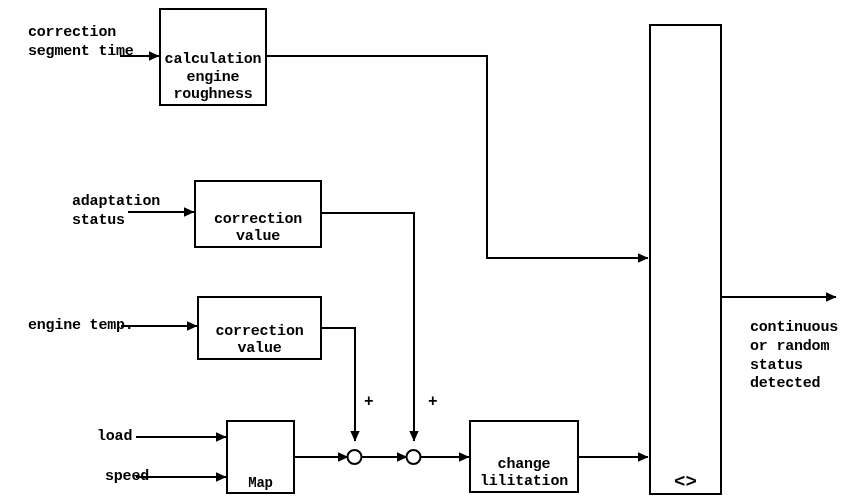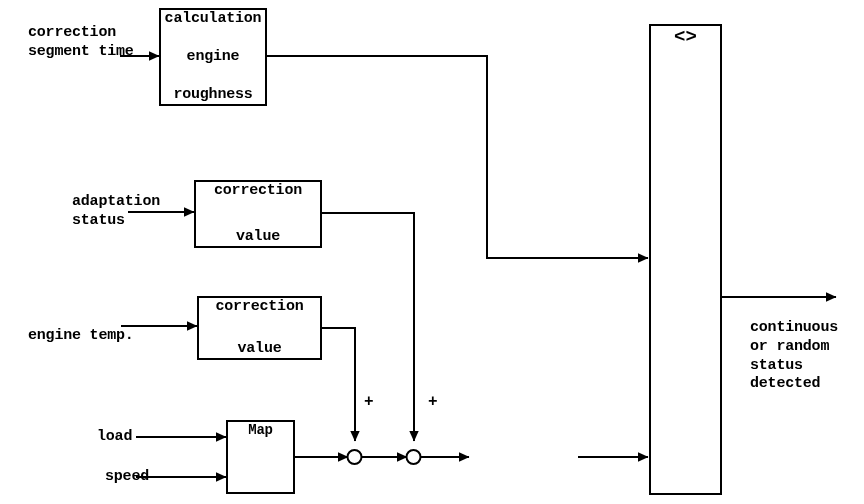--- a/index.html
+++ b/index.html
@@ -23,21 +23,21 @@
     height: 504px;
   }
   .blk {
     position: absolute;
     box-sizing: border-box;
     border: 2px solid #000000;
     background: #ffffff;
     display: flex;
     flex-direction: column;
     align-items: center;
-    justify-content: space-between;
+    justify-content: flex-end;
     font-weight: bold;
     font-size: 15px;
     line-height: 1.18;
     color: #000000;
     text-align: center;
     letter-spacing: -0.2px;
   }
   .blk span { display: block; white-space: nowrap; }
   .lbl {
     position: absolute;
@@ -109,21 +109,21 @@
   <div class="lbl" style="left:28px; top:24px;">
     <span>correction</span>
     <span>segment time</span>
   </div>
 
   <div class="lbl" style="left:28px; top:193px;margin-left:44px;">
     <span>adaptation</span>
     <span>status</span>
   </div>
 
-  <div class="lbl" style="left:28px; top:317px;margin-top:10px;">
+  <div class="lbl" style="left:28px; top:317px;">
     <span>engine temp.</span>
   </div>
 
   <div class="lbl" style="left:97px; top:428px;">
     <span>load</span>
   </div>
 
   <div class="lbl" style="left:105px; top:468px;">
     <span>speed</span>
   </div>
@@ -141,20 +141,24 @@
 
   <div class="blk" style="left:197px; top:296px; width:125px; height:64px;">
     <span>correction</span>
     <span>value</span>
   </div>
 
   <div class="blk" style="left:226px; top:420px; width:69px; height:74px; font-size:14px;">
     <span>Map</span>
   </div>
 
+  <div class="blk" style="left:469px; top:420px; width:110px; height:73px;">
+    <span>change</span>
+    <span>lilitation</span>
+  </div>
 
   <div class="blk" style="left:649px; top:24px; width:73px; height:471px;">
     <span class="cmp-text">&lt;&gt;</span>
   </div>
 
   <div class="plus" style="left:364px; top:394px;">+</div>
   <div class="plus" style="left:428px; top:394px;">+</div>
 
   <div class="lbl" style="left:750px; top:319px;">
     <span>continuous</span>

